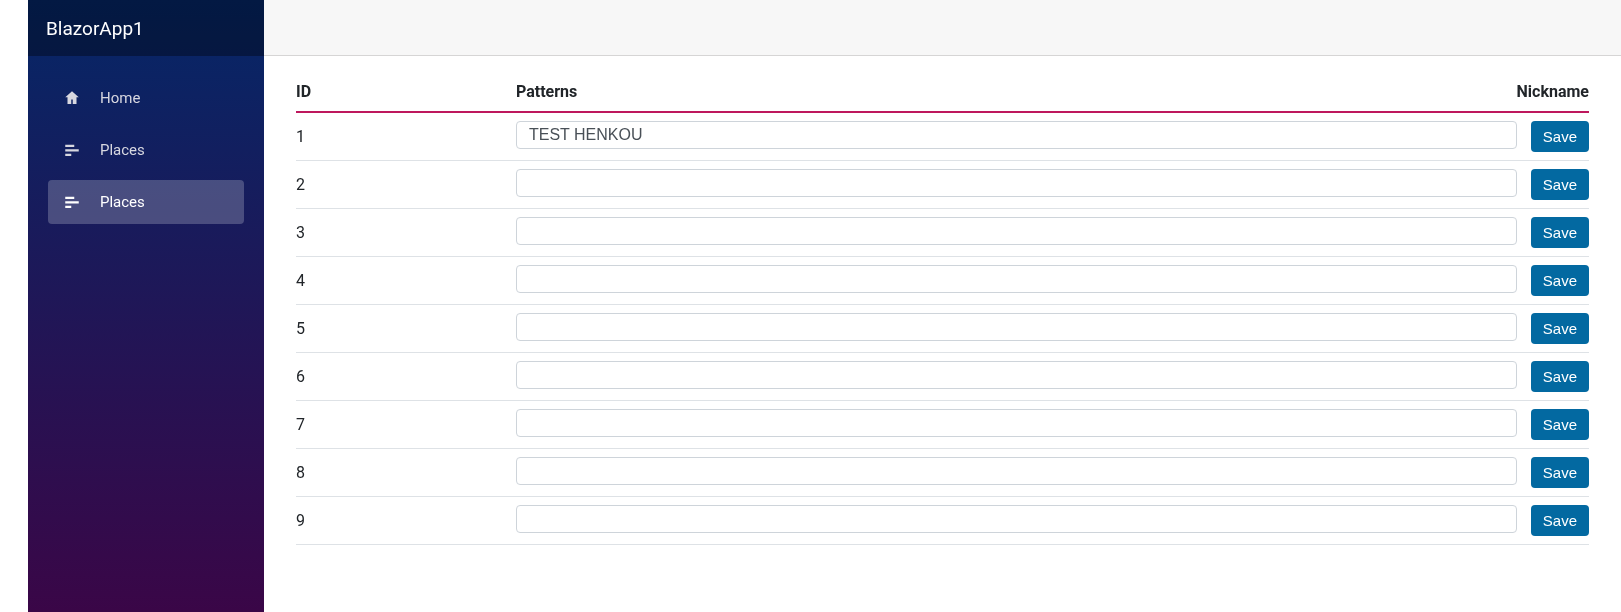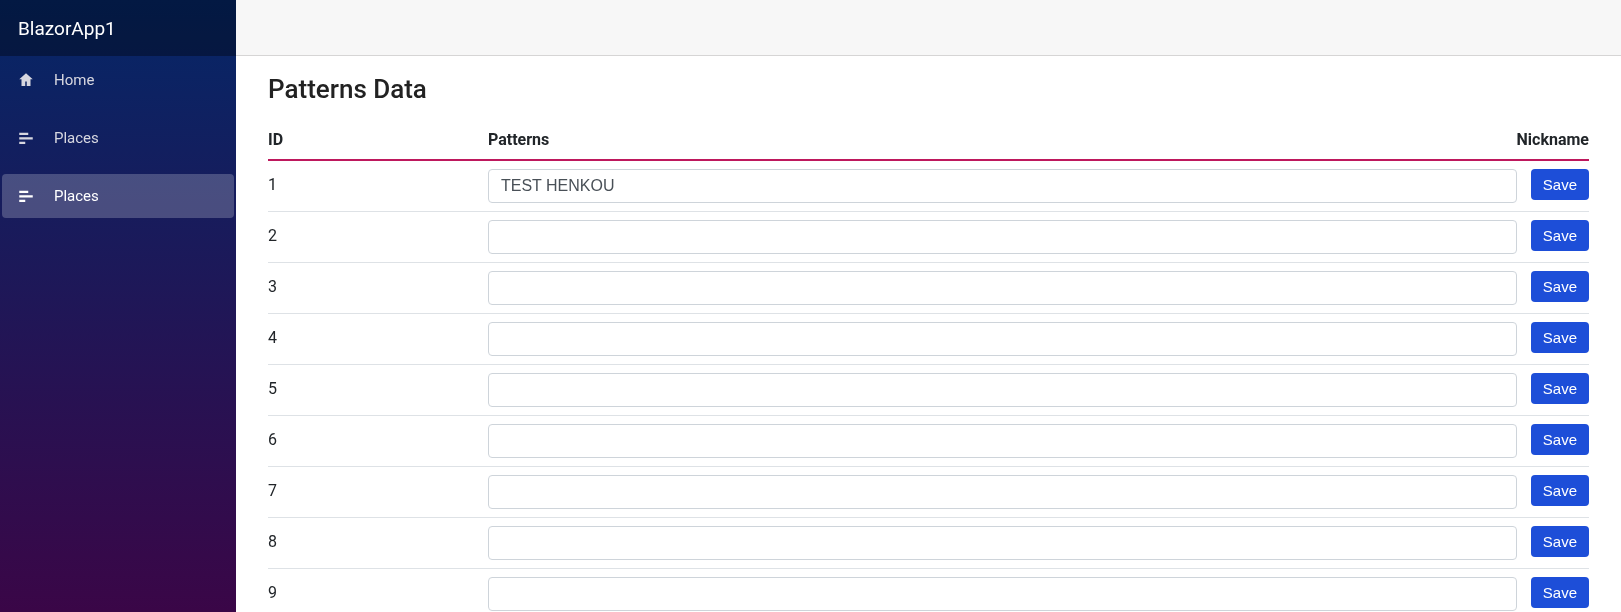--- a/index.html
+++ b/index.html
@@ -4,42 +4,42 @@
   <style>
     * { box-sizing: border-box; margin: 0; padding: 0; }
     body {
       font-family: -apple-system, BlinkMacSystemFont, "Segoe UI", Roboto, "Helvetica Neue", Arial, sans-serif;
       font-size: 16px;
       color: #212529;
       background: #fff;
       height: 612px;
       overflow: hidden;
     }
-    .layout { display: flex; height: 100%; }
+    .layout { display: flex; height: 100%; margin-left: 28px; }
     .sidebar {
       width: 236px;
       flex-shrink: 0;
       background: linear-gradient(180deg, #052767 0%, #3a0647 100%);
       color: #fff;
       display: flex;
       flex-direction: column;
     }
     .brand {
       height: 56px;
       padding: 0 18px;
       display: flex;
       align-items: center;
       font-size: 19px;
       background: rgba(0,0,0,0.35);
     }
     .nav {
-      padding: 2px;
+      padding: 20px;
       display: flex;
       flex-direction: column;
-      gap: 14px;
+      gap: 8px;
     }
     .nav-item {
       display: flex;
       align-items: center;
       gap: 18px;
       padding: 12px 14px;
       border-radius: 4px;
       cursor: pointer;
       color: #d7d7e0;
       font-size: 15px;
@@ -93,30 +93,30 @@
     thead th:last-child { text-align: right; }
     tbody td {
       padding: 8px 0;
       border-bottom: 1px solid #dee2e6;
       vertical-align: top;
     }
     tbody td:first-child { width: 220px; padding-top: 14px; }
     tbody td:last-child { width: 70px; text-align: right; }
     .form-control {
       width: 100%;
-      height: 34px;
+      height: 28px;
       padding: 6px 12px;
       font-size: 16px;
       color: #495057;
       background: #fff;
       border: 1px solid #ced4da;
       border-radius: 4px;
     }
     .btn-primary {
-      background: #1d4ed8;
+      background: #0369a1;
       color: #fff;
       border: none;
       padding: 7px 12px;
       font-size: 15px;
       border-radius: 4px;
       cursor: pointer;
     }
   </style>
 </head>
 <body>
@@ -156,21 +156,20 @@
         </span>
         <span>Places</span>
       </div>
 
     </nav>
   </aside>
 
   <main class="main">
     <div class="topbar"></div>
     <div class="content">
-      <h1 class="page-title">Patterns Data</h1>
 
       <table>
         <thead>
           <tr>
             <th>ID</th>
             <th>Patterns</th>
             <th>Nickname</th>
           </tr>
         </thead>
         <tbody id="rows">

